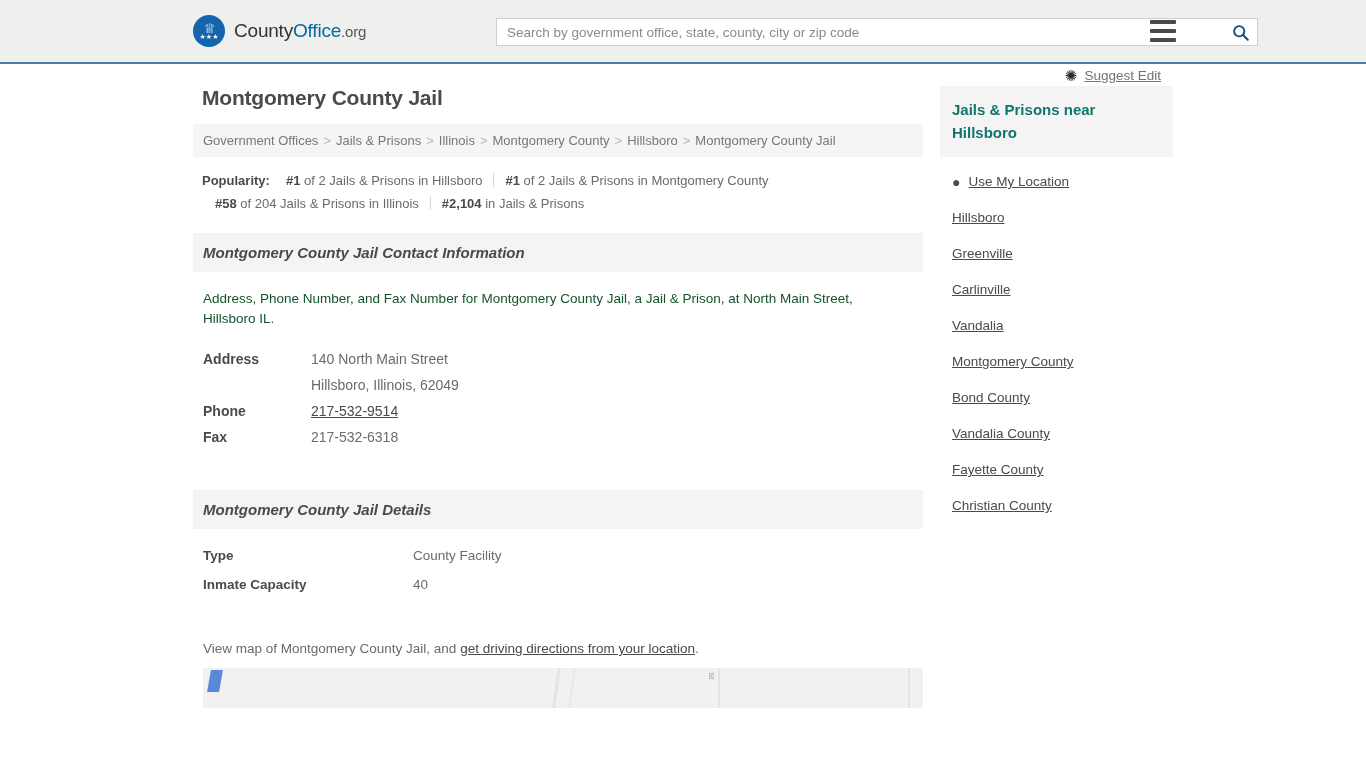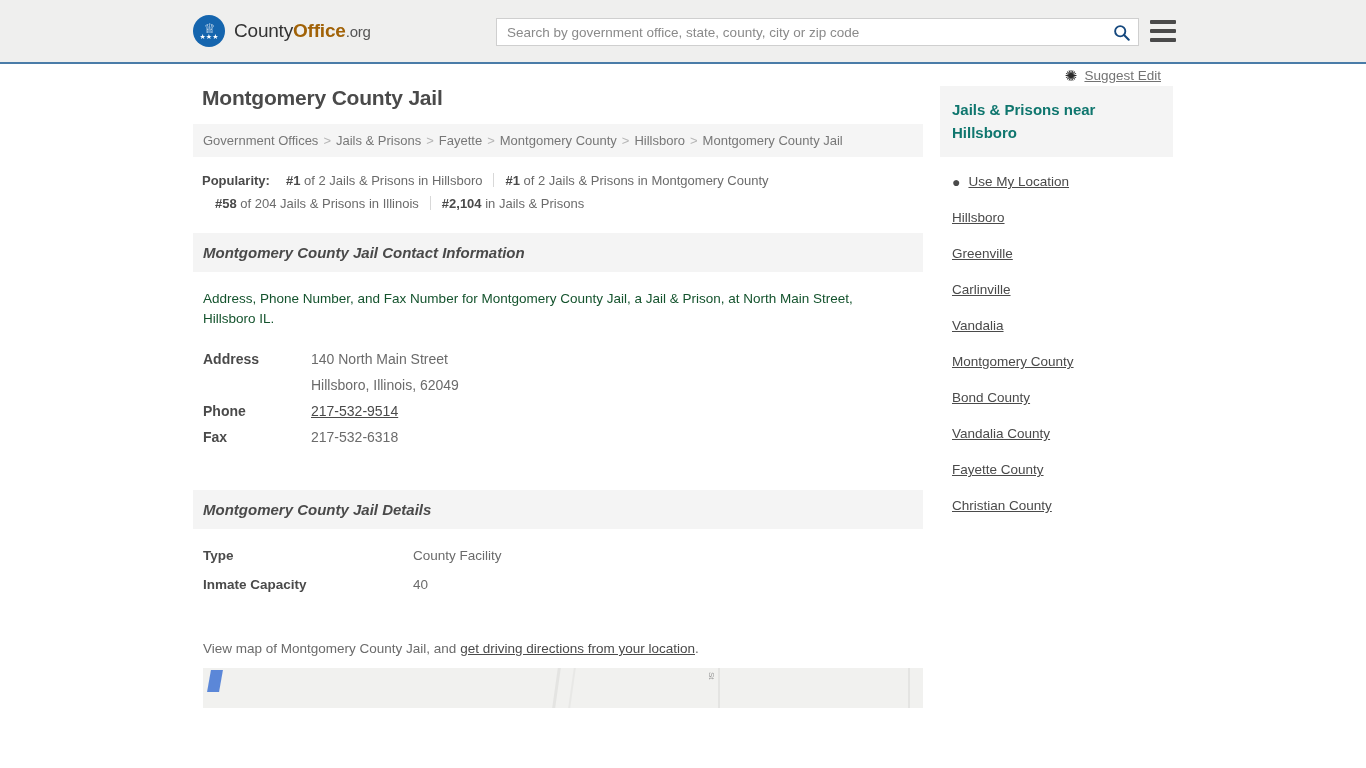--- a/index.html
+++ b/index.html
@@ -51,28 +51,28 @@
     line-height: 7px;
     letter-spacing: 0px;
   }
   .logo-text {
     margin-left: 9px;
     font-size: 19px;
     color: #333333;
     letter-spacing: -0.2px;
     white-space: nowrap;
   }
-  .logo-text .b { font-weight: bold; color: #a16207; margin-top: 32px; }
+  .logo-text .b { font-weight: normal; color: #0369a1; margin-top: 32px; }
   .logo-text .sfx { font-size: 15px; color: #555; }
 
   .search-wrap {
     position: absolute;
     left: 496px;
     top: 18px;
-    width: 643px;
+    width: 762px;
     height: 28px;
     background: #ffffff;
     border: 1px solid #cfcfcf;
     display: flex;
     align-items: center;
   }
   .search-input {
     flex: 1;
     border: none;
     outline: none;
@@ -381,21 +381,21 @@
 </div>
 
 <div class="page">
   <div class="container">
 
     <div class="main-col">
 
       <h1 class="page-title">Montgomery County Jail</h1>
 
       <div class="breadcrumb">
-        <a href="#">Government Offices</a><span class="sep">&gt;</span><a href="#">Jails &amp; Prisons</a><span class="sep">&gt;</span><a href="#">Fayette</a><span class="sep">&gt;</span><a href="#">Montgomery County</a><span class="sep">&gt;</span><a href="#">Hillsboro</a><span class="sep">&gt;</span><span class="cur">Montgomery County Jail</span>
+        <a href="#">Government Offices</a><span class="sep">&gt;</span><a href="#">Jails &amp; Prisons</a><span class="sep">&gt;</span><a href="#">Illinois</a><span class="sep">&gt;</span><a href="#">Montgomery County</a><span class="sep">&gt;</span><a href="#">Hillsboro</a><span class="sep">&gt;</span><span class="cur">Montgomery County Jail</span>
       </div>
 
       <div class="popularity">
         <div>
           <span class="lbl">Popularity:</span><span class="item"><span class="rank">#1</span> <span>of 2 Jails &amp; Prisons in Hillsboro</span></span><span class="divider"></span><span class="item"><span class="rank">#1</span> <span>of 2 Jails &amp; Prisons in Montgomery County</span></span>
         </div>
         <div class="pop-row2">
           <span class="item"><span class="rank">#58</span> <span>of 204 Jails &amp; Prisons in Illinois</span></span><span class="divider"></span><span class="item"><span class="rank">#2,104</span> <span>in Jails &amp; Prisons</span></span>
         </div>
       </div>

